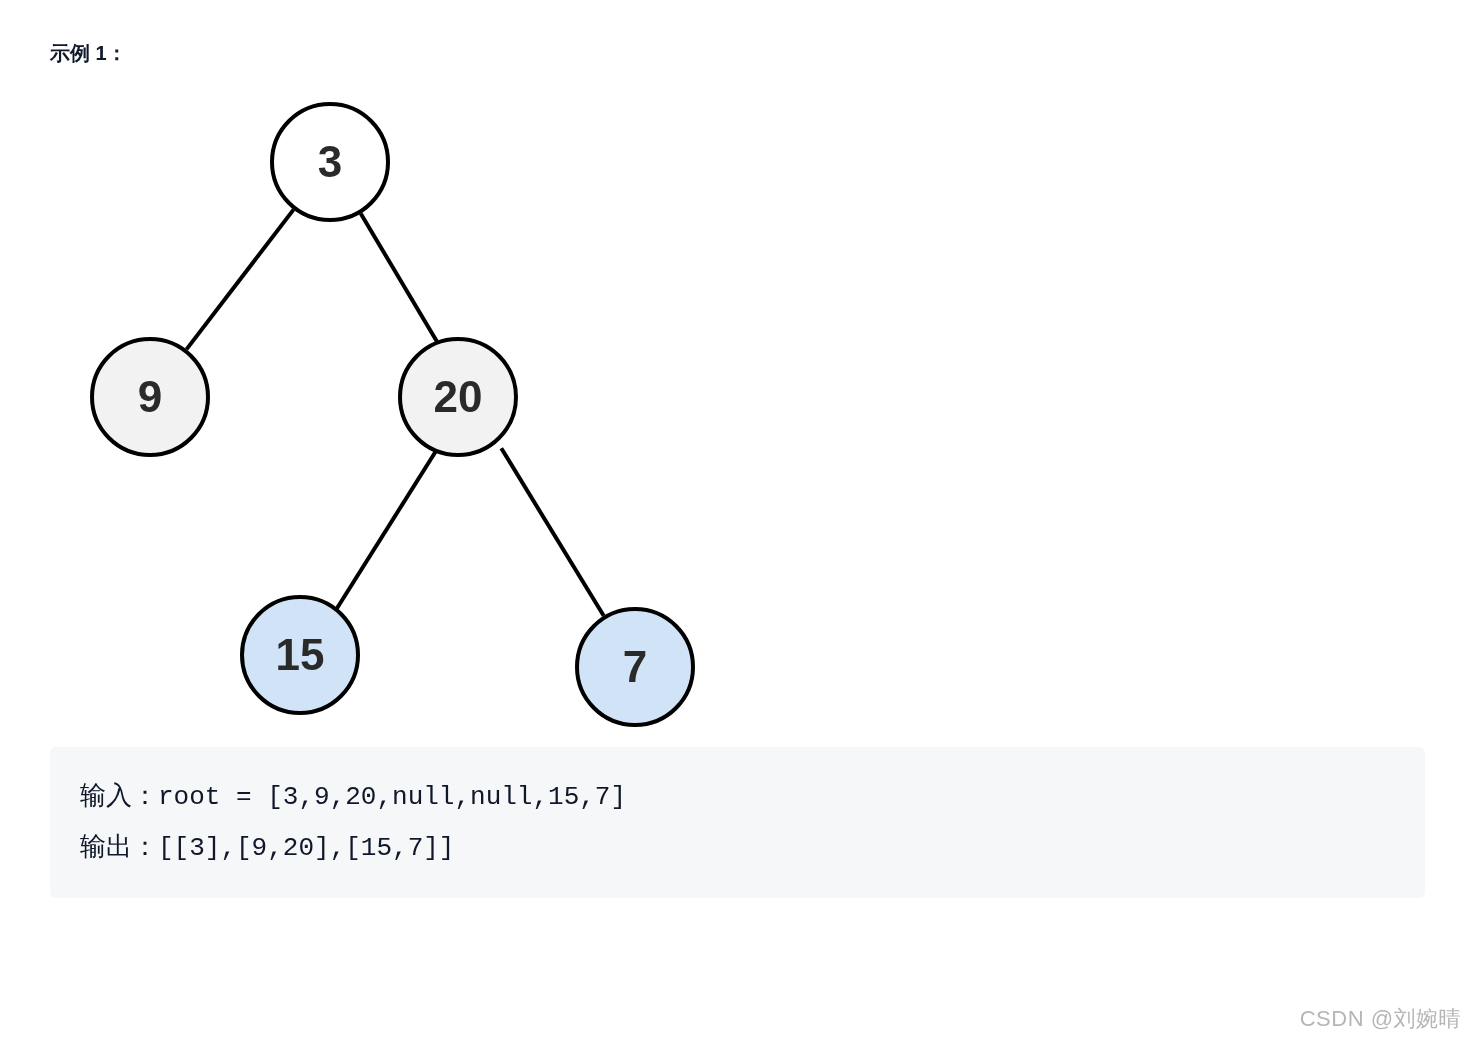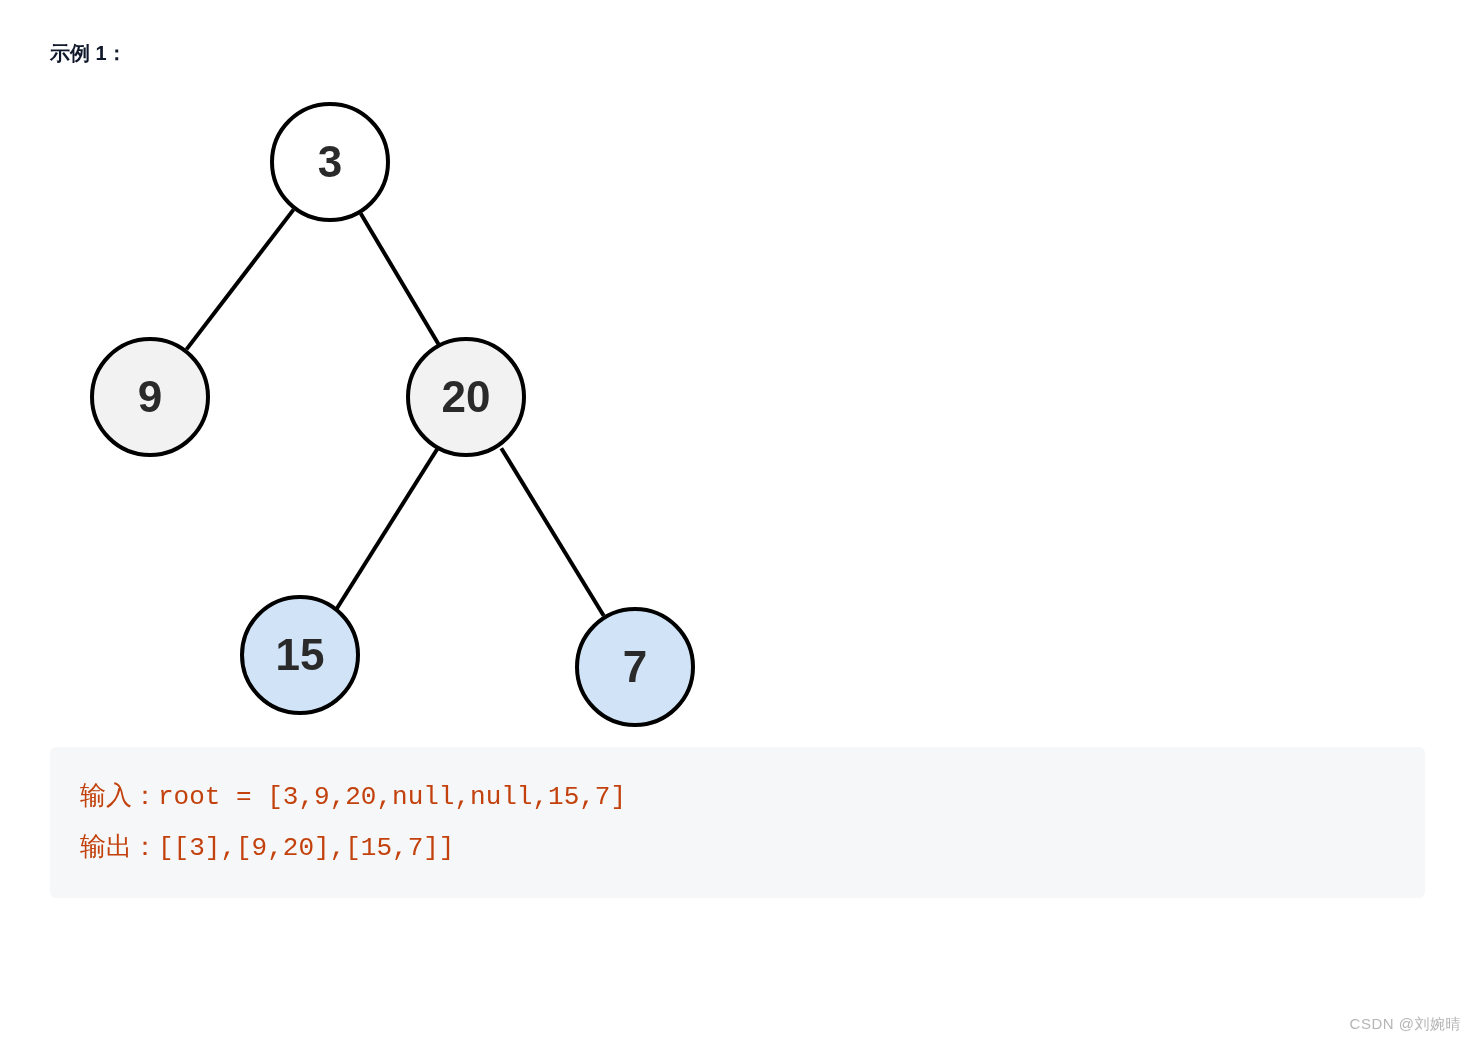--- a/index.html
+++ b/index.html
@@ -47,51 +47,51 @@
     .node-white { background: #ffffff; }
     .node-gray  { background: #f2f2f2; }
     .node-blue  { background: #d1e4f7; }
     .code-block {
       background: #f6f7f8;
       border-radius: 6px;
       padding: 24px 30px;
       font-family: "SFMono-Regular", Consolas, "Courier New", monospace;
       font-size: 26px;
       line-height: 1.9;
-      color: #c2410c;
+      color: #0f172a;
       white-space: pre;
       margin-top: 0;
     }
     .code-block .cjk { font-family: "PingFang SC", "Microsoft YaHei", sans-serif; }
     .watermark {
       position: absolute;
       right: 14px;
       bottom: 8px;
-      font-size: 15px;
+      font-size: 22px;
       color: rgba(120,120,120,0.55);
       font-family: Arial, "PingFang SC", "Microsoft YaHei", sans-serif;
       letter-spacing: 0.5px;
     }
   </style>
 </head>
 <body>
 
 <h2 class="heading">示例 1：</h2>
 
 <div class="tree-area">
   <svg class="tree-svg" id="tree-svg" width="700" height="660">
       <line x1="243.51538733269058" y1="122.6326887600984" x2="136.48461266730942" y2="262.3673112399016" stroke="#000" stroke-width="4"></line>
       <line x1="310.70831050567466" y1="126.54609263452537" x2="389.29168949432534" y2="258.4539073654746" stroke="#000" stroke-width="4"></line>
       <line x1="388.0312038188316" y1="360.77397040538506" x2="281.9687961811684" y2="529.2260295946149" stroke="#000" stroke-width="4"></line>
       <line x1="451.2870005672385" y1="361.1969100191175" x2="553.7129994327615" y2="528.8030899808824" stroke="#000" stroke-width="4"></line>
     </svg>
   <div id="tree-nodes">
       <div class="node node-white" style="left: 220px; top: 15px;">3</div>
       <div class="node node-gray" style="left: 40px; top: 250px;">9</div>
-      <div class="node node-gray" style="left: 356px; top: 250px;">20</div>
+      <div class="node node-gray" style="left: 348px; top: 250px;">20</div>
       <div class="node node-blue" style="left: 190px; top: 508px;">15</div>
       <div class="node node-blue" style="left: 525px; top: 520px;">7</div>
     </div>
 </div>
 
 <div class="code-block"><span class="cjk">输入：</span><span>root = [3,9,20,null,null,15,7]</span>
 <span class="cjk">输出：</span><span>[[3],[9,20],[15,7]]</span></div>
 
 <div class="watermark">CSDN @刘婉晴</div>
 

